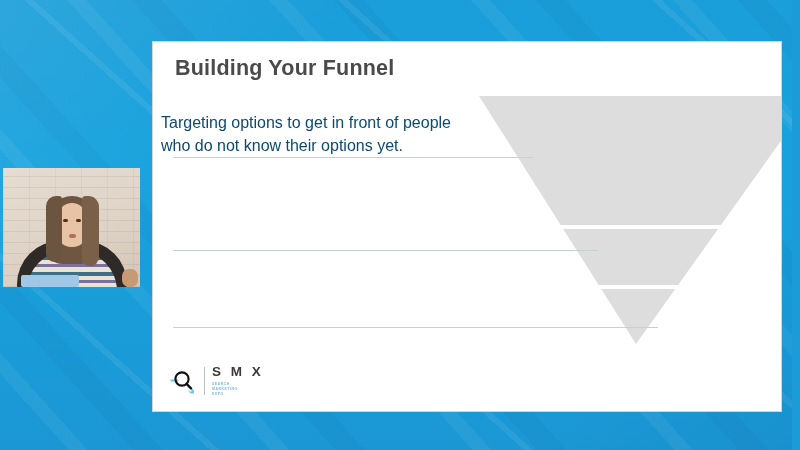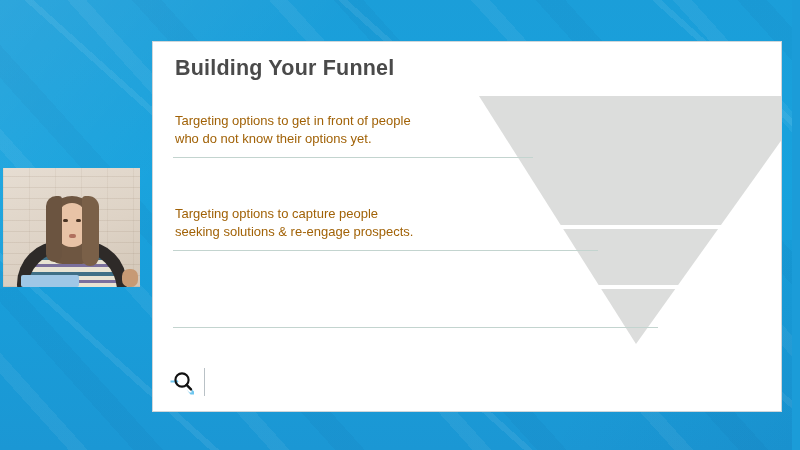--- a/index.html
+++ b/index.html
@@ -107,23 +107,23 @@
     top: 14px;
     font-size: 21.5px;
     font-weight: bold;
     color: #4a4a4a;
     letter-spacing: 0.2px;
     white-space: nowrap;
   }
 
   .funnel-stage {
     position: absolute;
-    left: 22px;
-    color: #a16207;
-    font-size: 13px;
+    left: 8px;
+    color: #0c4a6e;
+    font-size: 16px;
     line-height: 1.42;
     white-space: pre-line;
   }
   .stage-1 { top: 70px; }
   .stage-2 { top: 163px; }
   .stage-3 { top: 257px; }
 
   .divider {
     position: absolute;
     left: 20px;
@@ -301,34 +301,38 @@
         </g>
       </svg>
     </div>
 
     <div class="slide-title">Building Your Funnel</div>
 
     <div class="funnel-stage stage-1">Targeting options to get in front of people
 who do not know their options yet.</div>
     <div class="divider div-1"></div>
 
-    <div class="funnel-stage stage-2">Targeting options to capture people
-seeking solutions &amp; re-engage prospects.</div>
     <div class="divider div-2"></div>
 
     <div class="divider div-3"></div>
 
     <div class="logo">
       <svg width="30" height="30" viewBox="0 0 30 30">
         <path d="M3.5 13.5 L8.5 13.5 L8.5 11.5 L11.5 14.5 L8.5 17.5 L8.5 15.5 L3.5 15.5 Z" fill="#6ec6ef"></path>
         <path d="M19.5 22.5 L22.5 25.5 L24.5 25.5 L24.5 22.0 L27.0 24.5 L27.0 27.5 L23.5 27.5 Z" fill="#6ec6ef"></path>
         <circle cx="15" cy="13" r="6.6" fill="none" stroke="#111111" stroke-width="2.1"></circle>
         <line x1="19.6" y1="17.8" x2="24.0" y2="22.4" stroke="#111111" stroke-width="2.4" stroke-linecap="round"></line>
       </svg>
       <div class="logo-sep"></div>
+      <div class="logo-words">
+        <div class="logo-smx">S M X</div>
+        <div class="logo-tag" style="white-space: pre-line;">SEARCH
+MARKETING
+EXPO</div>
+      </div>
     </div>
   </div>
 
   <div id="webcam">
     <div class="wc-wall"></div>
     <div class="wc-chair"></div>
     <div class="wc-shoulders"></div>
     <div class="wc-hair"></div>
     <div class="wc-face">
       <div class="wc-eye l"></div>

